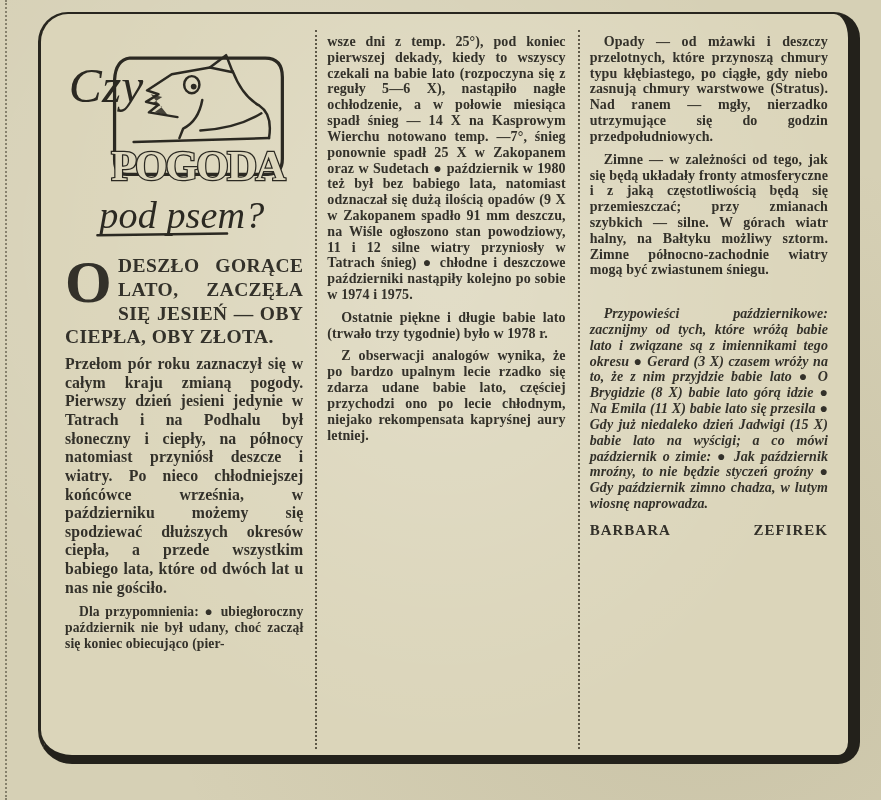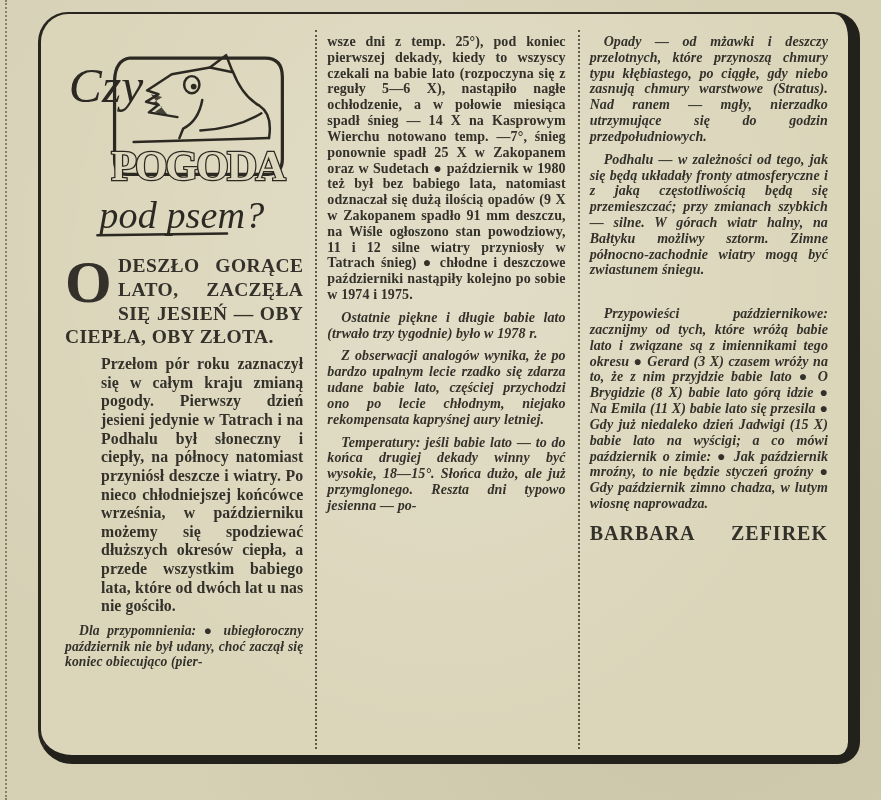--- a/index.html
+++ b/index.html
@@ -33,34 +33,34 @@
   }
   .cols{display:flex;height:100%;}
   .col{
     flex:1 1 0;min-width:0;box-sizing:border-box;
     padding:4px 12px 0 10px;overflow:hidden;
     font-size:14px;line-height:1.13;font-weight:700;
     text-align:justify;letter-spacing:.1px;
   }
   .col.sep{border-right:2px dotted rgba(72,66,50,.85);}
   p{margin:0 0 7px 0;}
-  p.indent{text-indent:14px;font-style:italic;}
+  p.indent{text-indent:14px;}
   .lead-in{font-weight:700;}
   .italic-para{font-style:italic;margin-top:28px;}
   
   .logo-block{width:100%;height:208px;margin:2px 0 10px 0;}
   .lead-para{font-size:19.5px;line-height:1.22;letter-spacing:.4px;margin-bottom:6px;}
   .dropcap{
     float:left;font-size:60px;line-height:.82;font-weight:700;
     padding:4px 6px 0 0;
   }
-  .col1-body{font-size:15.8px;line-height:1.18;margin-left:36px;}
+  .col1-body{font-size:15.8px;line-height:1.18;}
   .col1-small{font-size:13.6px;line-height:1.15;}
   .byline{
-    font-size:20px;letter-spacing:1px;font-weight:700;margin-top:10px;
+    font-size:15px;letter-spacing:1px;font-weight:700;margin-top:10px;
     text-align:justify;-moz-text-align-last:justify;text-align-last:justify;
   }
   svg .stroke{fill:none;stroke:#2b2922;stroke-width:3.4;stroke-linecap:round;stroke-linejoin:round;}
   svg .thin{stroke-width:2.6;}
   svg text{font-family:"Liberation Serif", serif;}
 </style>
 </head>
 <body>
 
 <div class="perforation-left"></div>
@@ -105,24 +105,23 @@
       </div>
 
       <p class="col1-body">Przełom pór roku zaznaczył się w całym kraju zmianą pogody. Pierwszy dzień jesieni jedynie w Tatrach i na Podhalu był słoneczny i ciepły, na północy natomiast przyniósł deszcze i wiatry. Po nieco chłodniejszej końcówce września, w październiku możemy się spodziewać dłuższych okresów ciepła, a przede wszystkim babiego lata, które od dwóch lat u nas nie gościło.</p>
       <p class="col1-small indent">Dla przypomnienia: ● ubiegłoroczny październik nie był udany, choć zaczął się koniec obiecująco (pier-</p>
     </div>
 
     <div class="col sep">
       <p>wsze dni z temp. 25°), pod koniec pierwszej dekady, kiedy to wszyscy czekali na babie lato (rozpoczyna się z reguły 5—6 X), nastąpiło nagłe ochłodzenie, a w połowie miesiąca spadł śnieg — 14 X na Kasprowym Wierchu notowano temp. —7°, śnieg ponownie spadł 25 X w Zakopanem oraz w Sudetach ● październik w 1980 też był bez babiego lata, natomiast odznaczał się dużą ilością opadów (9 X w Zakopanem spadło 91 mm deszczu, na Wiśle ogłoszono stan powodziowy, 11 i 12 silne wiatry przyniosły w Tatrach śnieg) ● chłodne i deszczowe październiki nastąpiły kolejno po sobie w 1974 i 1975.</p>
       <p class="indent">Ostatnie piękne i długie babie lato (trwało trzy tygodnie) było w 1978 r.</p>
       <p class="indent">Z obserwacji analogów wynika, że po bardzo upalnym lecie rzadko się zdarza udane babie lato, częściej przychodzi ono po lecie chłodnym, niejako rekompensata kapryśnej aury letniej.</p>
-      <p class="indent"><span class="lead-in">Temperatury:</span><span> jeśli babie lato — to do końca drugiej dekady winny być wysokie, 18—15°. Słońca dużo, ale już przymglonego. Reszta dni typowo jesienna — po-</span></p>
     </div>
 
     <div class="col">
       <p class="indent"><span class="lead-in">Opady</span><span> — od mżawki i deszczy przelotnych, które przynoszą chmury typu kłębiastego, po ciągłe, gdy niebo zasnują chmury warstwowe (Stratus). Nad ranem — mgły, nierzadko utrzymujące się do godzin przedpołudniowych.</span></p>
-      <p class="indent"><span class="lead-in">Podhalu</span><span> — w zależności od tego, jak się będą układały fronty atmosferyczne i z jaką częstotliwością będą się przemieszczać; przy zmianach szybkich — silne. W górach wiatr halny, na Bałtyku możliwy sztorm. Zimne północno-zachodnie wiatry mogą być zwiastunem śniegu.</span></p>
+      <p class="indent"><span class="lead-in">Zimne</span><span> — w zależności od tego, jak się będą układały fronty atmosferyczne i z jaką częstotliwością będą się przemieszczać; przy zmianach szybkich — silne. W górach wiatr halny, na Bałtyku możliwy sztorm. Zimne północno-zachodnie wiatry mogą być zwiastunem śniegu.</span></p>
       <p class="indent italic-para"><span class="lead-in">Przypowieści październikowe:</span><span> zacznijmy od tych, które wróżą babie lato i związane są z imiennikami tego okresu ● Gerard (3 X) czasem wróży na to, że z nim przyjdzie babie lato ● O Brygidzie (8 X) babie lato górą idzie ● Na Emila (11 X) babie lato się przesila ● Gdy już niedaleko dzień Jadwigi (15 X) babie lato na wyścigi; a co mówi październik o zimie: ● Jak październik mroźny, to nie będzie styczeń groźny ● Gdy październik zimno chadza, w lutym wiosnę naprowadza.</span></p>
       <div class="byline">BARBARA ZEFIREK</div>
     </div>
 
   </div>
 </div>
 
 </body></html>

